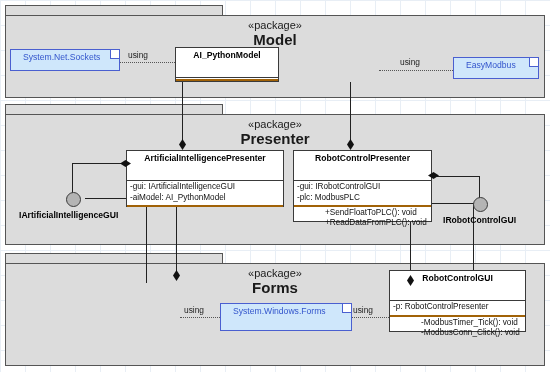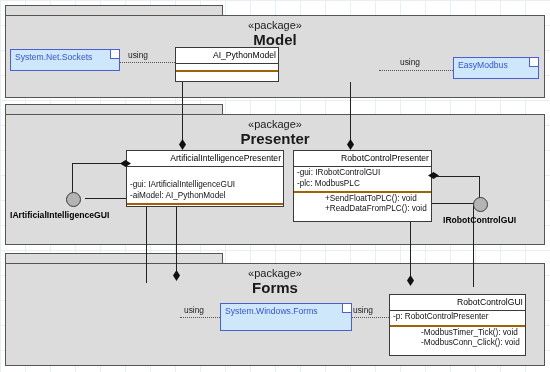--- a/index.html
+++ b/index.html
@@ -54,25 +54,25 @@
   .cls {
     position: absolute;
     box-sizing: border-box;
     background: #ffffff;
     border: 1px solid #3a3a3a;
     display: flex;
     flex-direction: column;
     z-index: 5;
   }
   .cls-name {
-    text-align: right;
-    font-weight: normal;
+    text-align: center;
+    font-weight: bold;
     font-size: 8.6px;
     color: #000000;
-    padding: 3px 2px 3px 2px;
+    padding: 3px 2px 17px 2px;
     border-bottom: 1px solid #3a3a3a;
     line-height: 1.1;
     white-space: nowrap;
   }
   .cls-comp {
     border-bottom: 2px solid #a16207;
     padding: 1px 3px 2px 3px;
     font-size: 8.2px;
     color: #111111;
     line-height: 1.25;
@@ -81,21 +81,21 @@
   .cls-comp.empty { padding: 0; height: 6px; }
   .cls-comp .row { white-space: nowrap; }
 
   .note {
     position: absolute;
     box-sizing: border-box;
     background: #cfe7fb;
     border: 1px solid #4a5fd0;
     color: #3355cc;
     font-size: 8.6px;
-    padding: 2px 4px;
+    padding: 2px 12px;
     line-height: 1.2;
     z-index: 5;
     white-space: nowrap;
   }
   .note .fold {
     position: absolute;
     top: 0;
     right: 0;
     width: 8px;
     height: 8px;
@@ -204,21 +204,21 @@
       <span class="pkg-name">Presenter</span>
     </div>
   </div>
 
   <div class="line v" style="left:182px; top:82px; height:62px;"></div>
   <div class="diamond-down" style="left:179px; top:139px;"></div>
 
   <div class="line v" style="left:350px; top:82px; height:62px;"></div>
   <div class="diamond-down" style="left:347px; top:139px;"></div>
 
-  <div class="cls" style="left:126px; top:150px; width:158px; height:57px;gap:12px;">
+  <div class="cls" style="left:126px; top:150px; width:158px; height:57px;">
     <div class="cls-name">ArtificialIntelligencePresenter</div>
     <div class="cls-comp">
       <div class="row">-gui: IArtificialIntelligenceGUI</div>
       <div class="row">-aiModel: AI_PythonModel</div>
     </div>
     <div class="cls-comp empty"></div>
   </div>
 
   <div class="cls" style="left:293px; top:150px; width:139px; height:72px;">
     <div class="cls-name">RobotControlPresenter</div>
@@ -230,21 +230,21 @@
       <div class="row">+SendFloatToPLC(): void</div>
       <div class="row">+ReadDataFromPLC(): void</div>
     </div>
   </div>
 
   <div class="line h" style="left:85px; top:198px; width:41px;"></div>
   <div class="diamond-left" style="left:120px; top:160px;"></div>
   <div class="line v" style="left:72px; top:163px; height:30px;"></div>
   <div class="line h" style="left:72px; top:163px; width:53px;"></div>
   <div class="lolli" style="left:66px; top:192px;"></div>
-  <div class="iface-label" style="left:10px; top:210px;">IArtificialIntelligenceGUI</div>
+  <div class="iface-label" style="left:19px; top:210px;">IArtificialIntelligenceGUI</div>
 
   <div class="line h" style="left:432px; top:203px; width:41px;"></div>
   <div class="diamond-left" style="left:428px; top:172px;"></div>
   <div class="line v" style="left:479px; top:176px; height:22px;"></div>
   <div class="line h" style="left:437px; top:176px; width:43px;"></div>
   <div class="lolli" style="left:473px; top:197px;"></div>
   <div class="iface-label" style="left:443px; top:215px;">IRobotControlGUI</div>
 
   <div class="pkg-tab" style="left:5px; top:253px; width:218px; height:11px;"></div>
   <div class="pkg" style="left:5px; top:263px; width:540px; height:103px;">
@@ -270,21 +270,21 @@
   <div class="using-lbl" style="left:184px; top:305px;">using</div>
 
   <div class="note" style="left:220px; top:303px; width:132px; height:28px;">
     <span>System.Windows.Forms</span>
     <span class="fold"></span>
   </div>
 
   <div class="dash" style="left:352px; top:317px; width:37px;"></div>
   <div class="using-lbl" style="left:353px; top:305px;">using</div>
 
-  <div class="cls" style="left:389px; top:294px; width:137px; height:62px;">
+  <div class="cls" style="left:389px; top:270px; width:137px; height:62px;">
     <div class="cls-name">RobotControlGUI</div>
     <div class="cls-comp">
       <div class="row">-p: RobotControlPresenter</div>
     </div>
     <div class="cls-comp">
       <div class="row">-ModbusTimer_Tick(): void</div>
       <div class="row">-ModbusConn_Click(): void</div>
     </div>
   </div>
 

